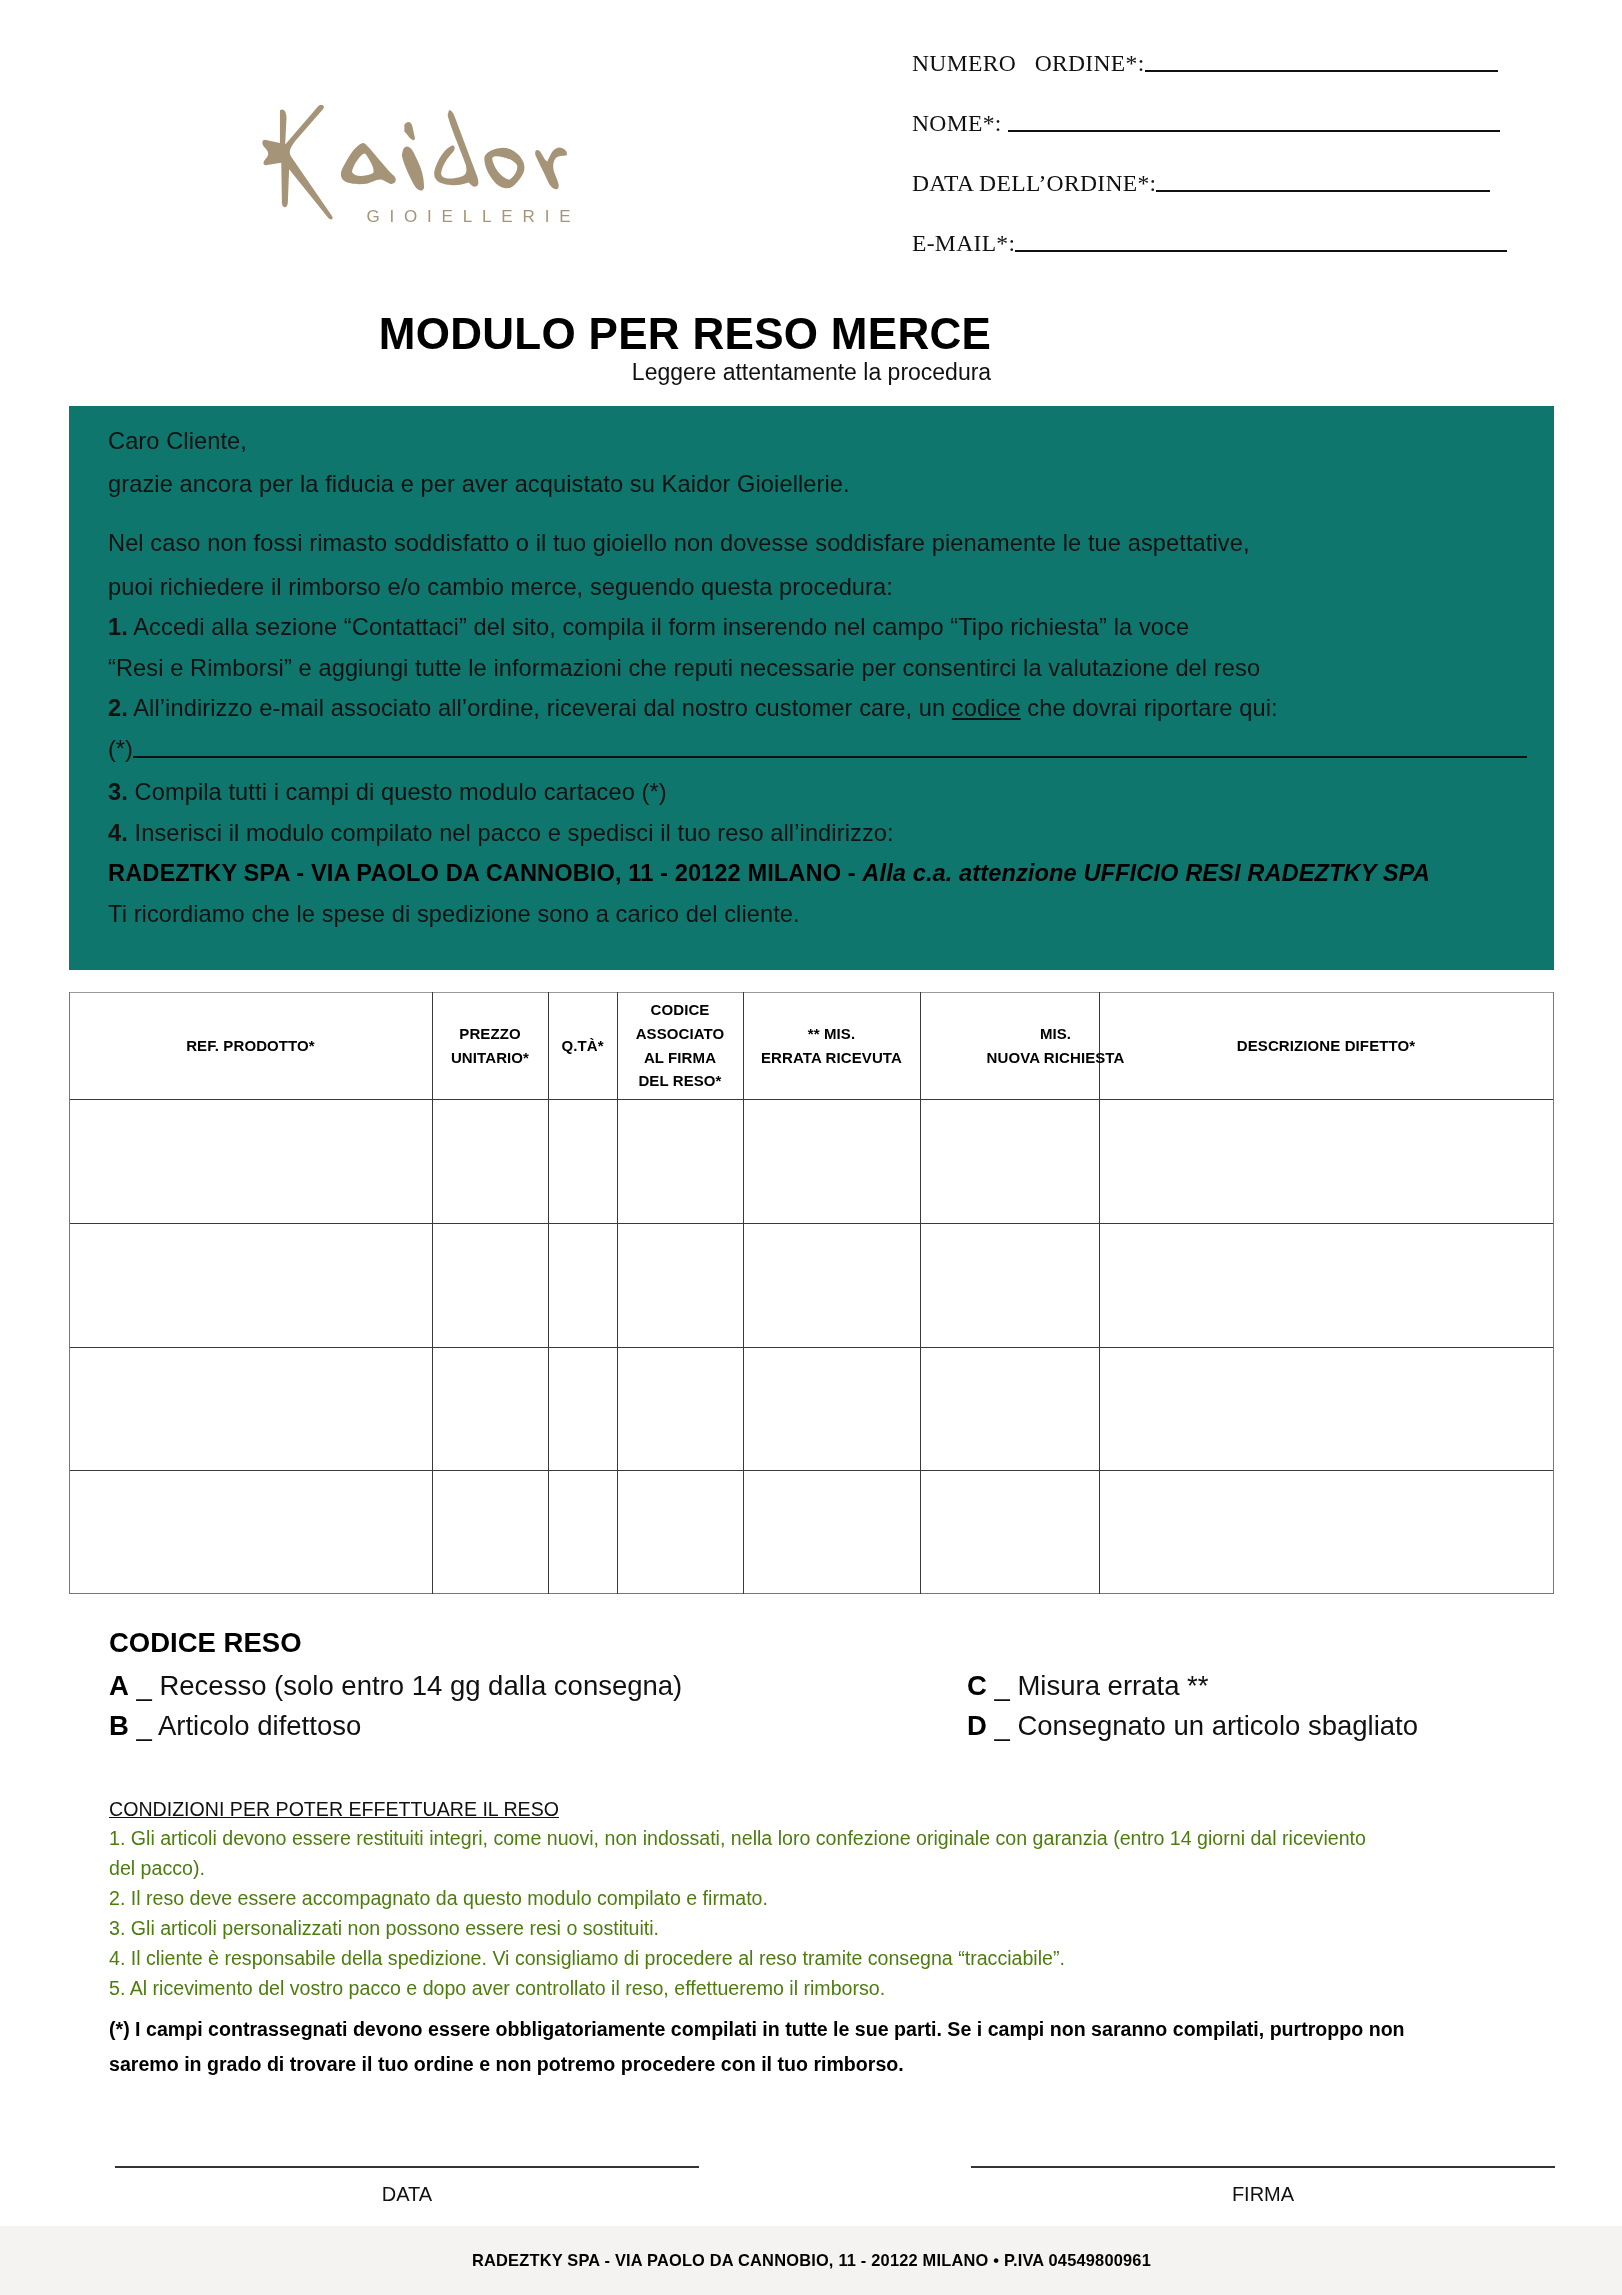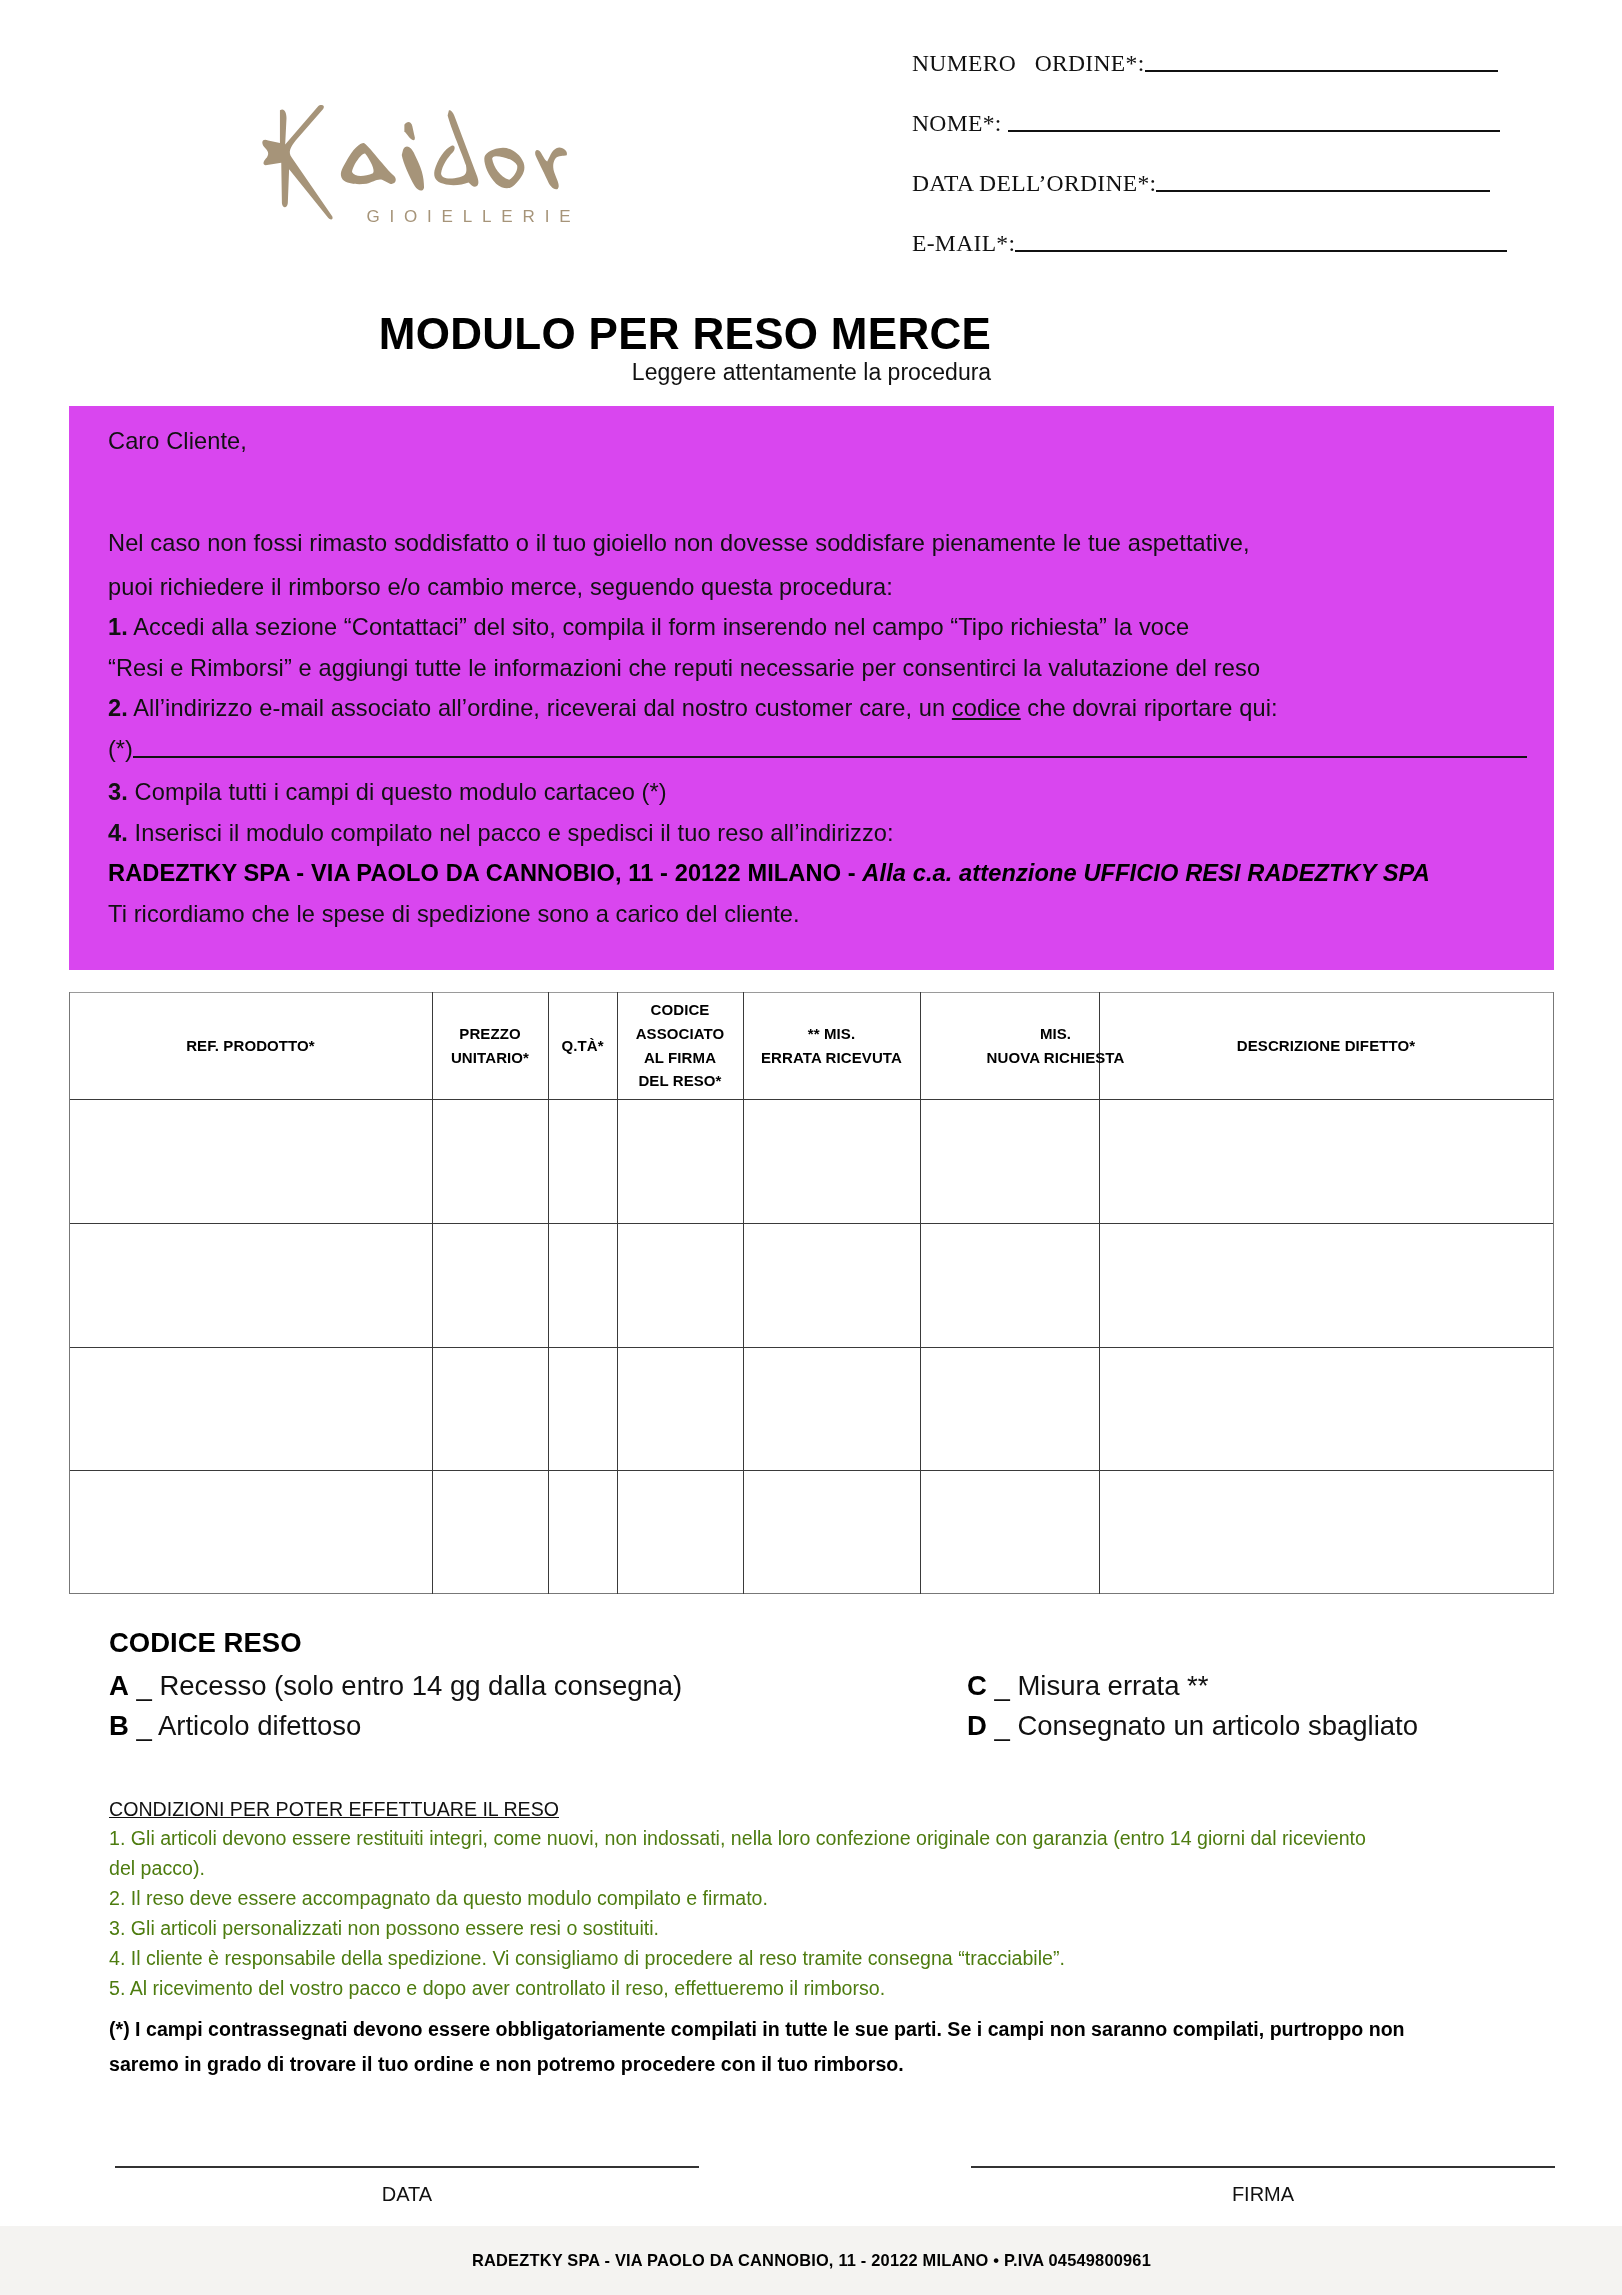--- a/index.html
+++ b/index.html
@@ -15,21 +15,21 @@
   .hf { position: absolute; left: 912px; font-size: 23.6px; letter-spacing: 0.3px; color: #111;
         display: flex; align-items: flex-end; white-space: nowrap; }
   .hf .lbl { white-space: pre; font-family: Liberation Serif, serif; }
   .hf .line { border-bottom: 2px solid #111; height: 0.7px; margin-bottom: 5.2px; flex: 0 0 auto; }
 
   
   #title { left: 0; width: 1370px; top: 309px; text-align: center; font-size: 44px; font-weight: 700; letter-spacing: 0.3px; color:#000; }
   #subtitle { left: 0; width: 1623px; top: 359px; text-align: center; font-size: 23px; color:#111; }
 
   
-  #intro { left: 69px; top: 406px; width: 1485px; height: 564px; background: #d946ef; }
+  #intro { left: 69px; top: 406px; width: 1485px; height: 564px; background: #0f766e; }
   .il { position: absolute; left: 39px; font-size: 23.6px; color: #111; white-space: nowrap; letter-spacing: 0.1px; }
   .il b { font-weight: 700; }
   .under { text-decoration: underline; }
   .code-line { position: absolute; left: 39px; font-size: 23.6px; display:flex; align-items:flex-end; }
   .code-line .line { width: 1394px; border-bottom: 2px solid #111; margin-bottom: 5.2px; }
 
   
   #returns-table { left: 69px; top: 992px; width: 1485px; height: 602px; }
   .vline { position: absolute; top: 0; width: 1.3px; height: 602px; background: #3a3a3a; }
   .hline { position: absolute; left: 0; width: 1485px; height: 1.3px; background: #3a3a3a; }
@@ -95,20 +95,21 @@
 <div class="hf" style="top:230px;">
   <span class="lbl">E-MAIL*:</span>
   <span class="line" style="width:492px;"></span>
 </div>
 
 <div id="title" class="abs">MODULO PER RESO MERCE</div>
 <div id="subtitle" class="abs">Leggere attentamente la procedura</div>
 
 <div id="intro" class="abs">
   <div class="il" style="top:22px;">Caro Cliente,</div>
+  <div class="il" style="top:65px;">grazie ancora per la fiducia e per aver acquistato su Kaidor Gioiellerie.</div>
   <div class="il" style="top:124px;">Nel caso non fossi rimasto soddisfatto o il tuo gioiello non dovesse soddisfare pienamente le tue aspettative,</div>
   <div class="il" style="top:168px;">puoi richiedere il rimborso e/o cambio merce, seguendo questa procedura:</div>
 
   <div class="il" style="top:208px;">
     <b>1.</b>
     <span>Accedi alla sezione “Contattaci” del sito, compila il form inserendo nel campo “Tipo richiesta” la voce</span>
   </div>
   <div class="il" style="top:249px;">“Resi e Rimborsi” e aggiungi tutte le informazioni che reputi necessarie per consentirci la valutazione del reso</div>
 
   <div class="il" style="top:289px;">

